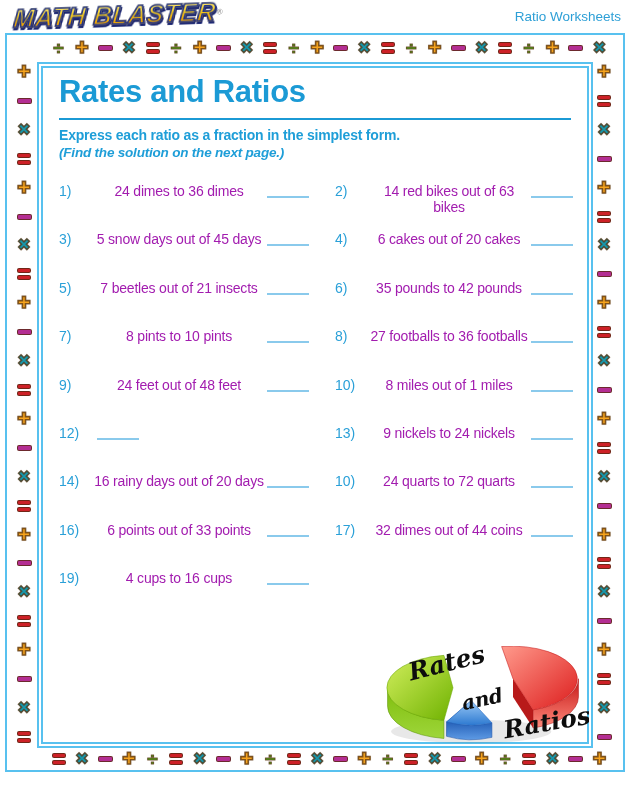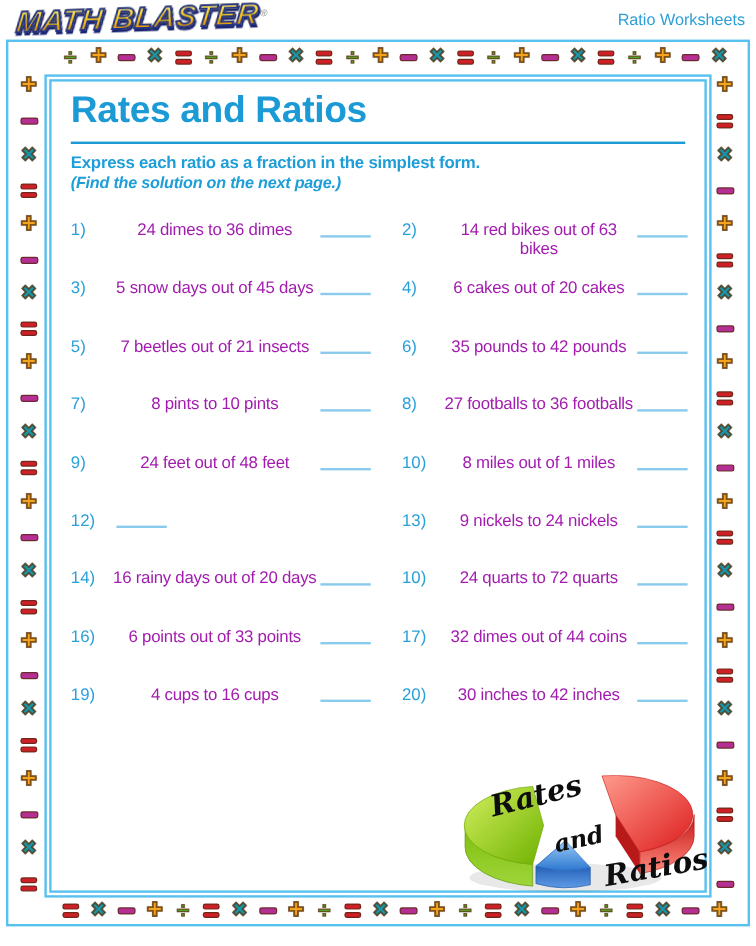--- a/index.html
+++ b/index.html
@@ -473,25 +473,20 @@
               <span class="p-line"></span>
             </div>
             <div class="p-row">
               <span class="p-num">17)</span>
               <span class="p-text">32 dimes out of 44 coins</span>
               <span class="p-line"></span>
             </div>
             <div class="p-row">
               <span class="p-num">19)</span>
               <span class="p-text">4 cups to 16 cups</span>
-              <span class="p-line"></span>
-            </div>
-            <div class="p-row">
-              <span class="p-num">20)</span>
-              <span class="p-text">30 inches to 42 inches</span>
               <span class="p-line"></span>
             </div>
           </div>
 
         <div class="pie-graphic">
           <svg viewBox="0 0 230 110">
             <defs>
               <linearGradient id="gTop" x1="0" y1="0" x2="1" y2="1">
                 <stop offset="0" stop-color="#d3ef5e"></stop>
                   <stop offset="1" stop-color="#6fb201"></stop>

